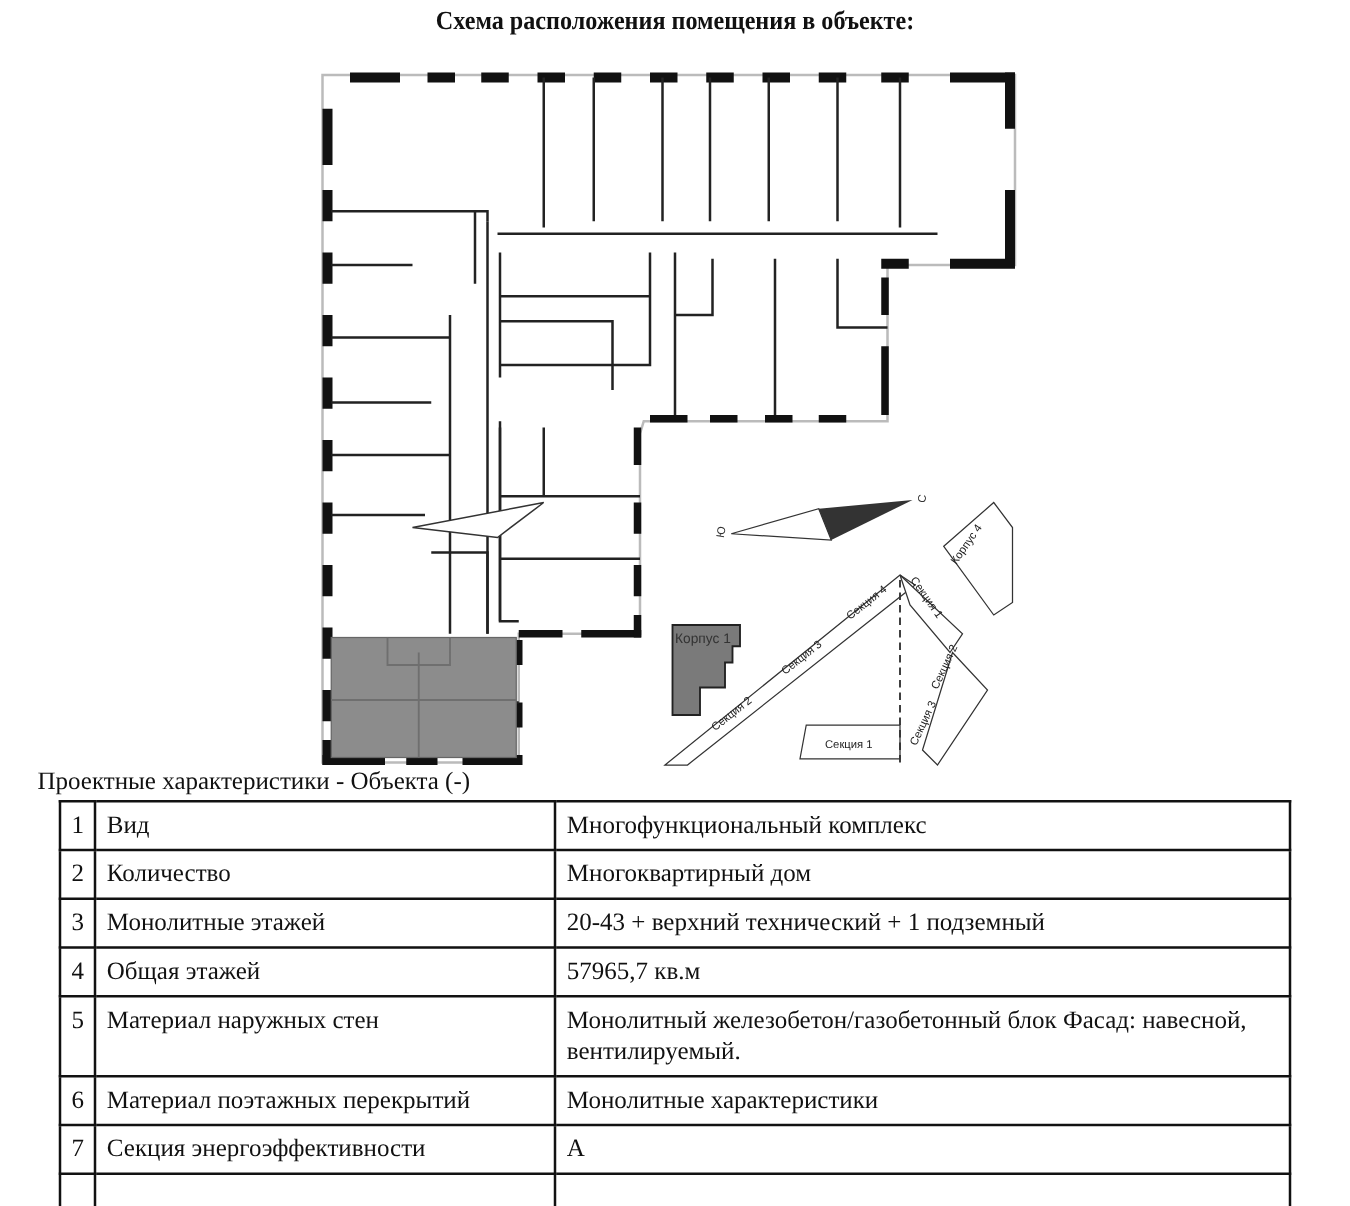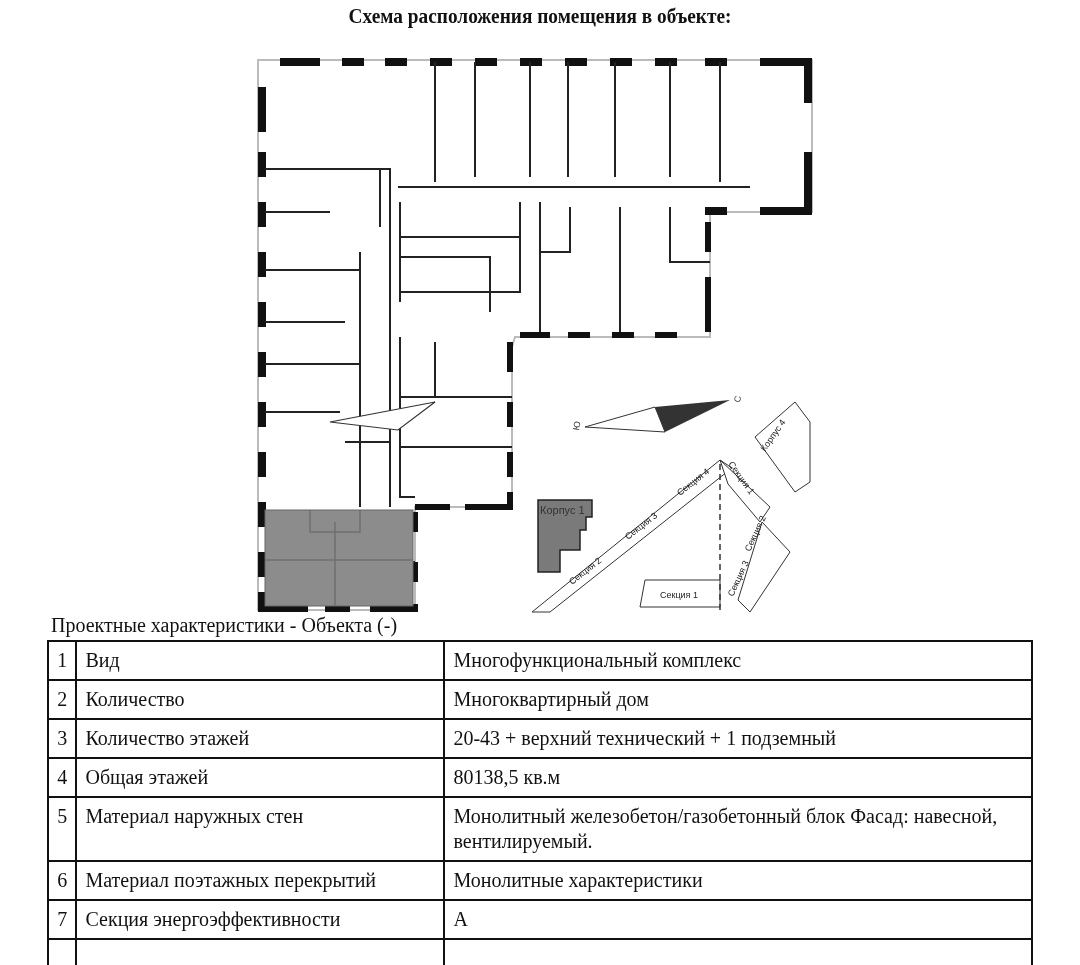--- a/index.html
+++ b/index.html
@@ -1,19 +1,19 @@
 <!DOCTYPE html>
 <html><head>
 <meta charset="utf-8">
 <style>
   html, body { margin:0; padding:0; background:#ffffff; }
   body { width:1080px; height:965px; position:relative; overflow:hidden; font-family:"Liberation Serif", serif; color:#111; }
   .title { position:absolute; top:4px; left:0; width:1080px; text-align:center; font-weight:bold; font-size:21px; transform:scaleX(0.92); }
   .plan { position:absolute; left:250px; top:52px; width:570px; height:565px; }
-  .caption { position:absolute; left:51px; top:614px; font-size:20px; }
+  .caption { position:absolute; left:30px; top:614px; font-size:20px; }
   table.props { position:absolute; left:47px; top:640px; width:986px; border-collapse:collapse; font-size:20px; }
   table.props td { border:2px solid #111; padding:6px 8px; vertical-align:top; line-height:25px; }
   table.props td.num { width:14px; text-align:center; padding:6px 6px; }
   table.props td.name { width:292px; }
 </style>
 </head>
 <body>
 
 <div class="title">Схема расположения помещения в объекте:</div>
 
@@ -124,27 +124,27 @@
     <td class="name">Вид</td>
     <td>Многофункциональный комплекс</td>
   </tr>
   <tr>
     <td class="num">2</td>
     <td class="name">Количество</td>
     <td>Многоквартирный дом</td>
   </tr>
   <tr>
     <td class="num">3</td>
-    <td class="name">Количество этажей</td>
+    <td class="name">Монолитные этажей</td>
     <td>20-43 + верхний технический + 1 подземный</td>
   </tr>
   <tr>
     <td class="num">4</td>
     <td class="name">Общая этажей</td>
-    <td>80138,5 кв.м</td>
+    <td>57965,7 кв.м</td>
   </tr>
   <tr>
     <td class="num">5</td>
     <td class="name">Материал наружных стен</td>
     <td style="width:560px">Монолитный железобетон/газобетонный блок Фасад: навесной, вентилируемый.</td>
   </tr>
   <tr>
     <td class="num">6</td>
     <td class="name" style="padding-right:60px">Материал поэтажных перекрытий</td>
     <td>Монолитные характеристики</td>

